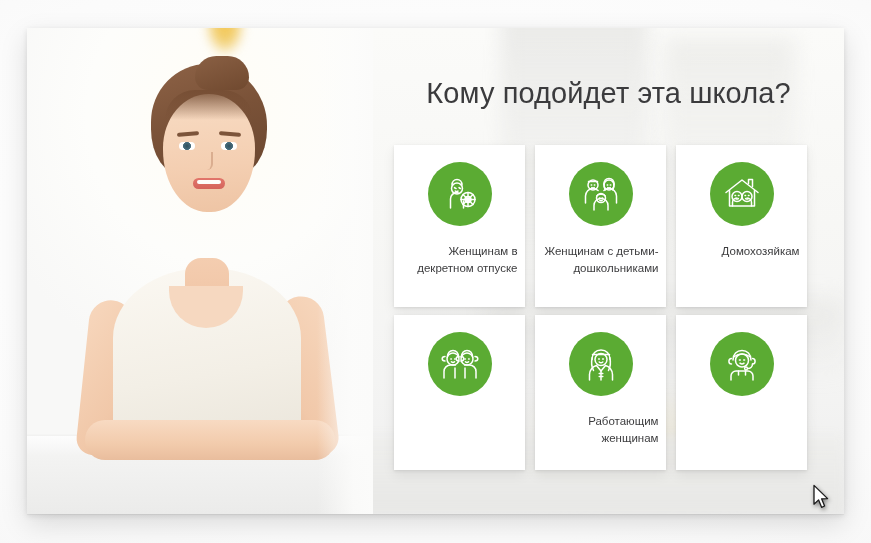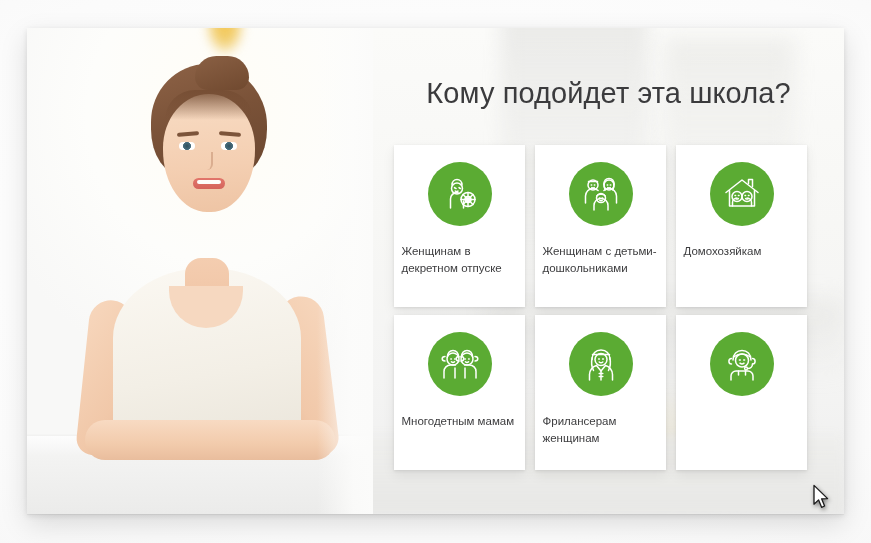--- a/index.html
+++ b/index.html
@@ -240,21 +240,21 @@
     width: 64px; height: 64px;
     border-radius: 50%;
     background: #5bab33;
     display: flex; align-items: center; justify-content: center;
     flex: 0 0 auto;
   }
   .icon-circle svg { display: block; }
   .card-label {
     margin-top: 17px;
     width: 116px;
-    text-align: left;
+    text-align: right;
     font-size: 11.5px;
     line-height: 17px;
     color: #3c3c3e;
     word-break: break-word;
   }
 
   
   .cursor {
     position: absolute;
     left: 812px; top: 484px;
@@ -371,38 +371,37 @@
             <path d="M12.8 17h.6M16.6 17h.6M13.4 19.8c.9.8 2.3.8 3.2 0"></path>
             <path d="M6 36v-6.5A6.5 6.5 0 0 1 12.5 23h5"></path>
             <circle cx="29" cy="17" r="6"></circle>
             <path d="M23.2 15.5c.4-4.7 2.8-7 5.8-7s5.4 2.3 5.8 7"></path>
             <path d="M21 14.5c-1.6 0-2.8 1-2.8 2.3S19.4 19 21 19M37 14.5c1.6 0 2.8 1 2.8 2.3S38.6 19 37 19"></path>
             <path d="M26.8 17h.6M30.6 17h.6M27.4 19.8c.9.8 2.3.8 3.2 0"></path>
             <path d="M38 36v-6.5A6.5 6.5 0 0 0 31.5 23h-5"></path>
             <path d="M17 36V26M27 36V26"></path>
           </svg>
         </div>
-        <div class="card-label">Многодетным мамам</div>
       </div>
 
       <div class="card">
         <div class="icon-circle">
           <svg width="44" height="44" viewBox="0 0 44 44" fill="none" stroke="#ffffff" stroke-width="1.5" stroke-linecap="round" stroke-linejoin="round">
             <path d="M13 17.5c0-6 3.8-9.5 9-9.5s9 3.5 9 9.5"></path>
             <path d="M13.5 12.5h17"></path>
             <circle cx="22" cy="17.5" r="6"></circle>
             <path d="M19.6 17h.8M23.6 17h.8M20.2 20c1 .9 2.6.9 3.6 0"></path>
             <path d="M13.2 15.5c-1 4.5-.6 9.5 1.3 13M30.8 15.5c1 4.5.6 9.5-1.3 13"></path>
             <path d="M17.5 23.5 22 29l4.5-5.5"></path>
             <path d="M10.5 38v-5.5c0-4.5 3.2-8 7-9M33.5 38v-5.5c0-4.5-3.2-8-7-9"></path>
             <path d="M22 29v9"></path>
             <path d="M20.2 31.5h3.6M20.2 34.5h3.6"></path>
           </svg>
         </div>
-        <div class="card-label">Фрилансерам женщинам</div>
+        <div class="card-label">Работающим женщинам</div>
       </div>
 
       <div class="card">
         <div class="icon-circle">
           <svg width="44" height="44" viewBox="0 0 44 44" fill="none" stroke="#ffffff" stroke-width="1.5" stroke-linecap="round" stroke-linejoin="round">
             <path d="M13 18c0-5.8 3.8-9.5 9-9.5s9 3.7 9 9.5"></path>
             <path d="M14.5 14.5c2-1.6 4.2-2.4 7.5-2.4s5.5.8 7.5 2.4"></path>
             <circle cx="22" cy="18.5" r="6.5"></circle>
             <path d="M19.4 18h.9M23.7 18h.9M20 21.2c1.2 1 2.8 1 4 0"></path>
             <path d="M11.5 16.5c-1.5 0-2.6 1.2-2.6 2.8s1.1 2.8 2.6 2.8M32.5 16.5c1.5 0 2.6 1.2 2.6 2.8s-1.1 2.8-2.6 2.8"></path>

